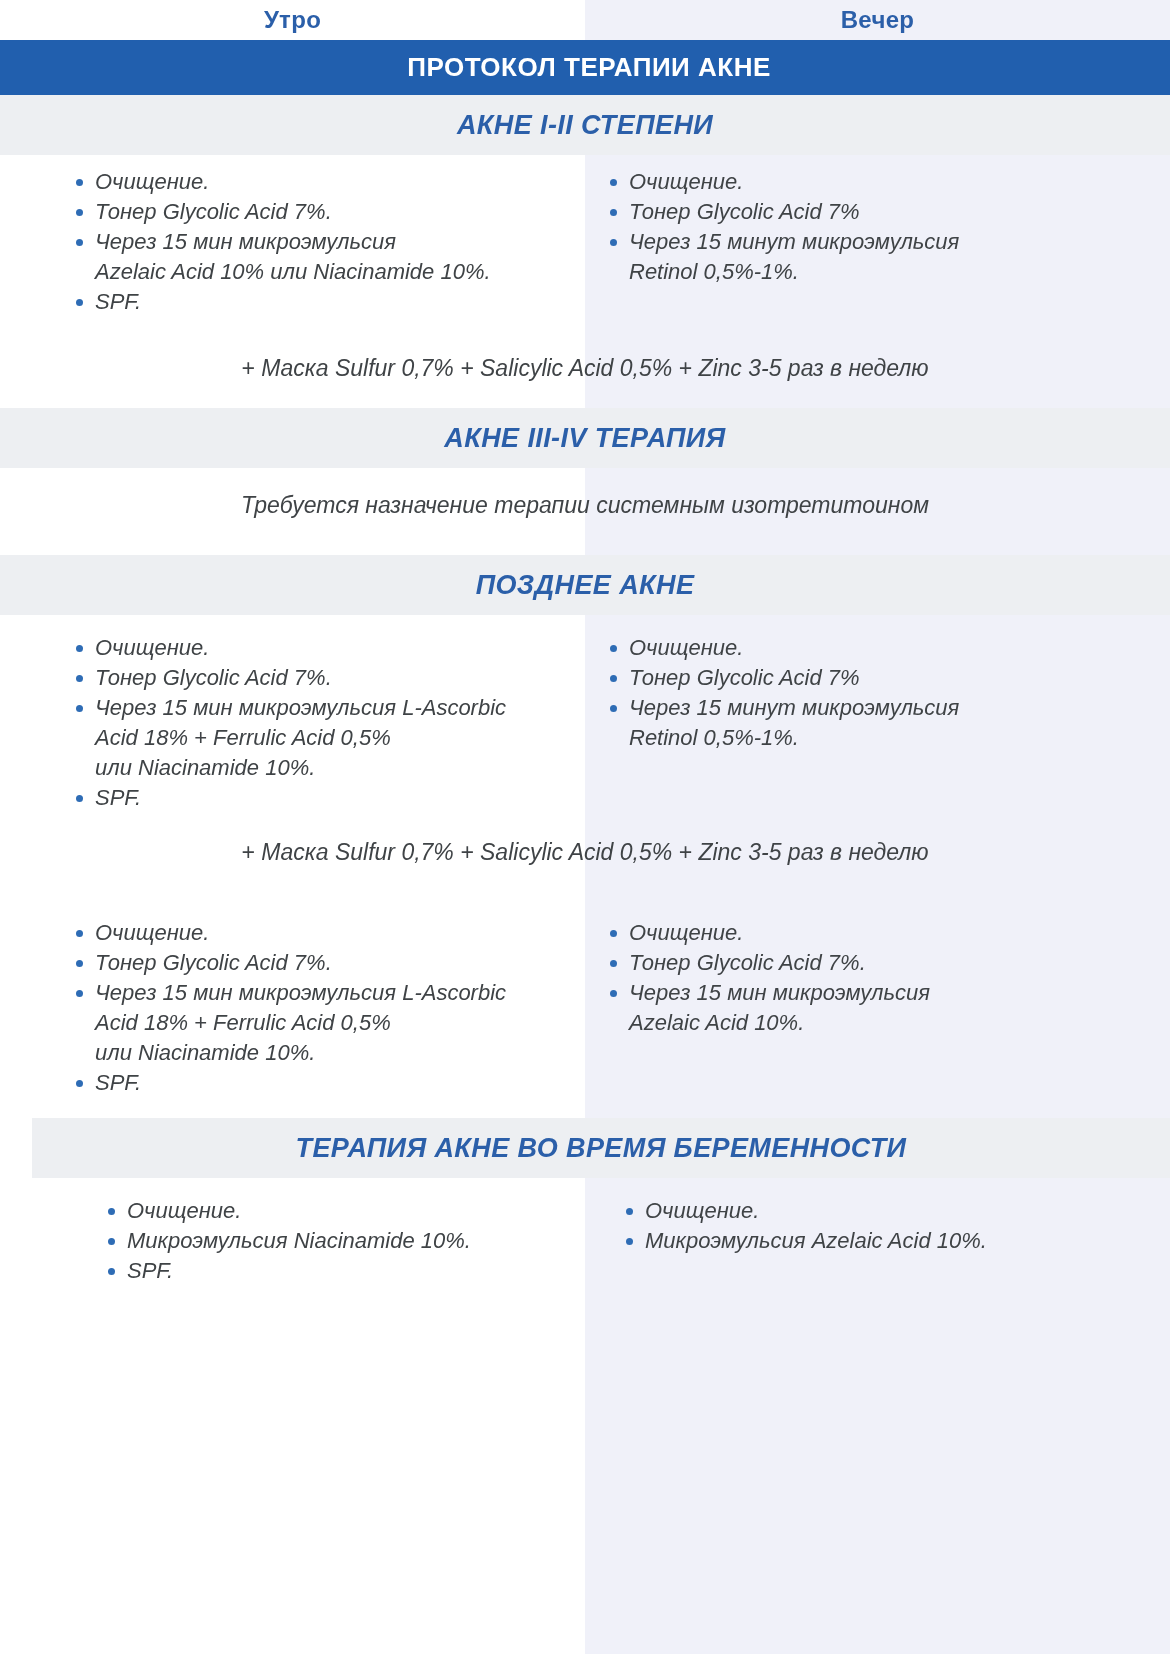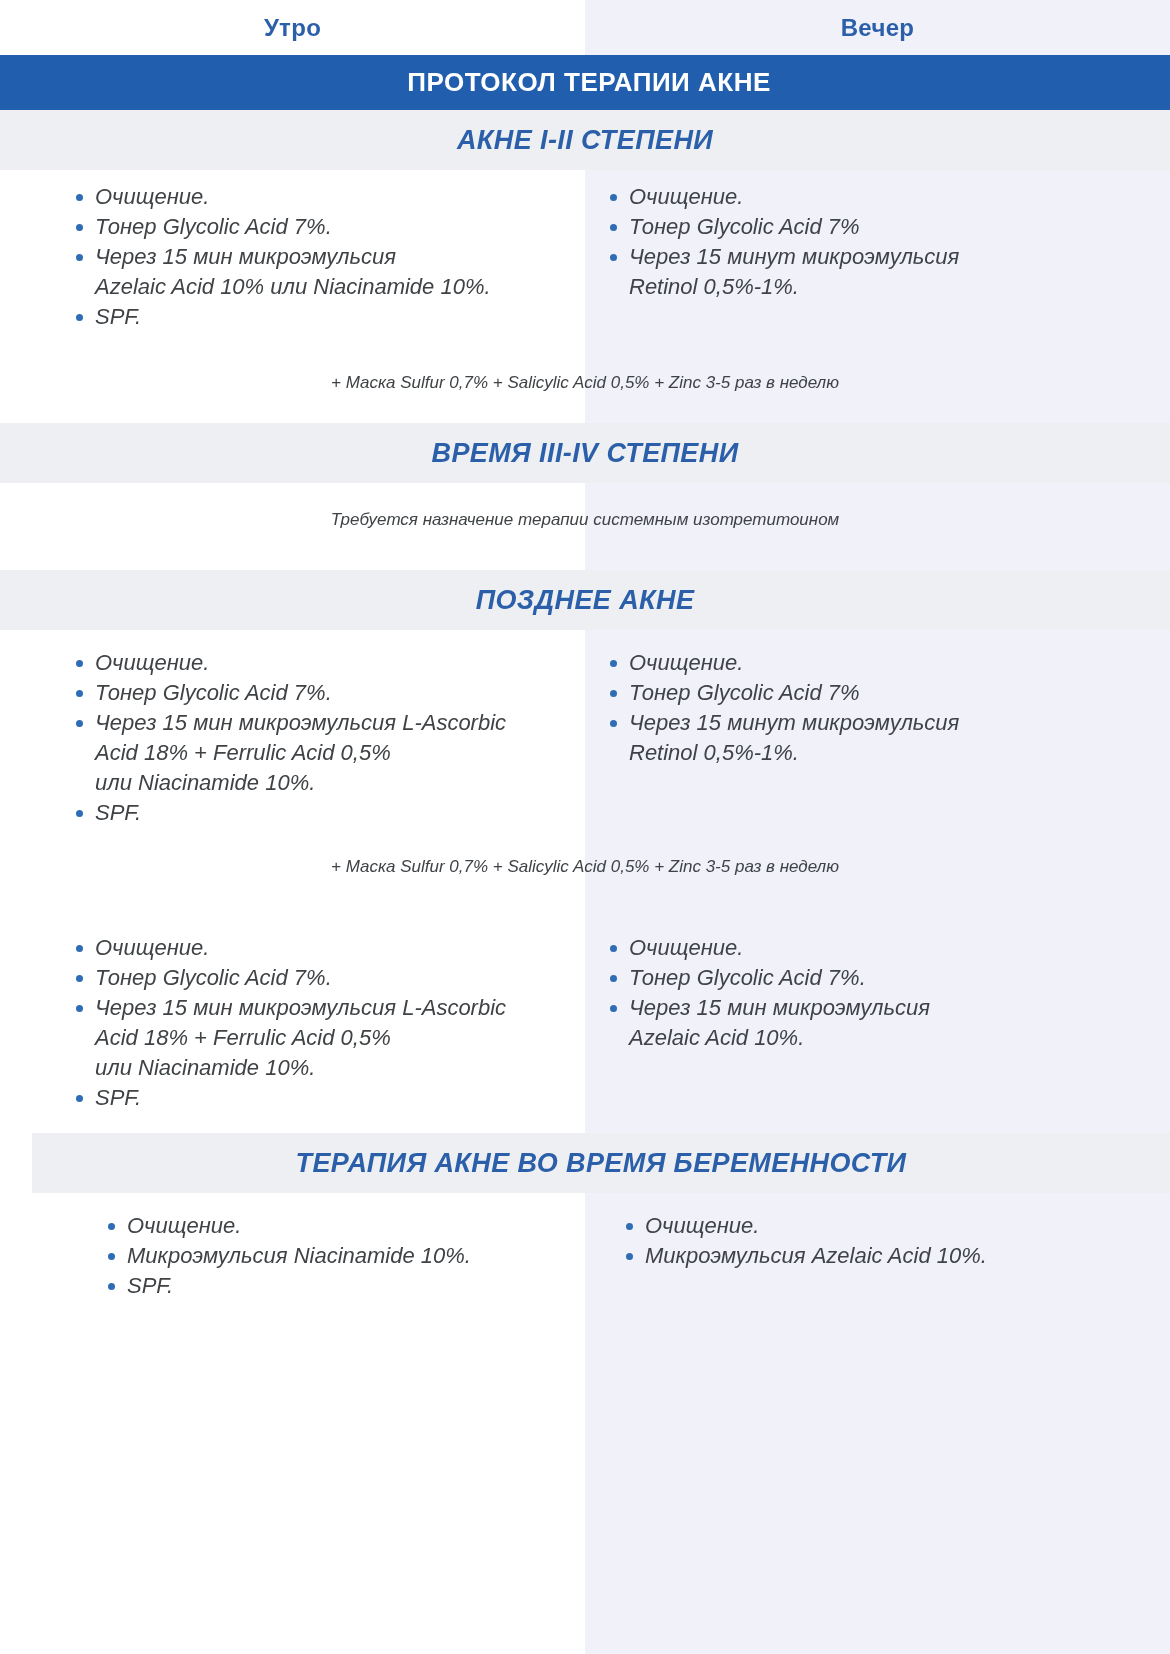--- a/index.html
+++ b/index.html
@@ -24,21 +24,21 @@
     height:1654px;
     margin:0 auto;
     display:flex;
     flex-direction:column;
     background:linear-gradient(90deg,#ffffff 0 50%,var(--evening-bg) 50% 100%);
     overflow:hidden;
   }
   
   .col-headers{
     display:flex;
-    height:55px;
+    height:40px;
     flex:0 0 auto;
   }
   .col-header{
     width:50%;
     display:flex;
     align-items:center;
     justify-content:center;
     font-size:24px;
     font-weight:bold;
     color:var(--heading-blue);
@@ -110,21 +110,21 @@
     width:7px;
     height:7px;
     border-radius:50%;
     background:var(--bullet);
     margin:12px 12px 0 0;
   }
   .item-text{white-space:pre-line;}
   
   .note,.footnote{
     text-align:center;
-    font-size:17px;
+    font-size:23px;
     line-height:30px;
     color:var(--text);
   }
   .section-0 .footnote{margin-top:36px;}
   .section-2 .footnote{margin-top:24px;}
 </style>
 </head>
 <body>
 
 <div class="page">
@@ -184,21 +184,21 @@
               </li>
             </ul>
       </div>
 
       <p class="footnote">+ Маска Sulfur 0,7% + Salicylic Acid 0,5% + Zinc 3-5 раз в неделю</p>
     </div>
   </section>
 
   <section class="section section-1">
     <div class="section-band">
-      <h2 class="section-heading">ВРЕМЯ III-IV СТЕПЕНИ</h2>
+      <h2 class="section-heading">АКНЕ III-IV ТЕРАПИЯ</h2>
     </div>
     <div class="section-body">
 
       <p class="note">Требуется назначение терапии системным изотретитоином</p>
 
     </div>
   </section>
 
   <section class="section section-2">
     <div class="section-band">

